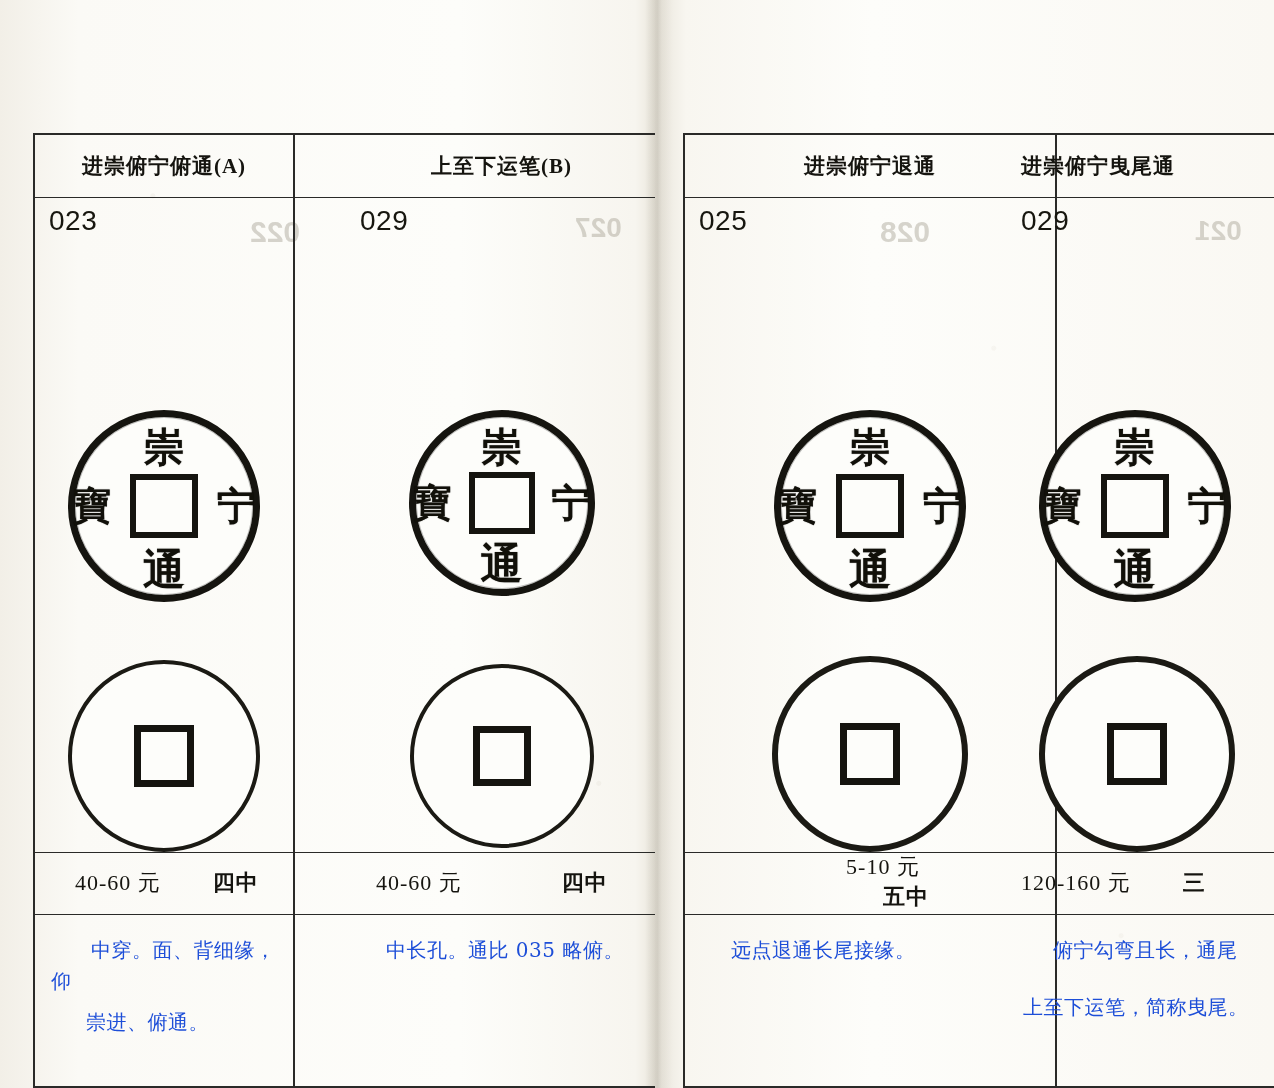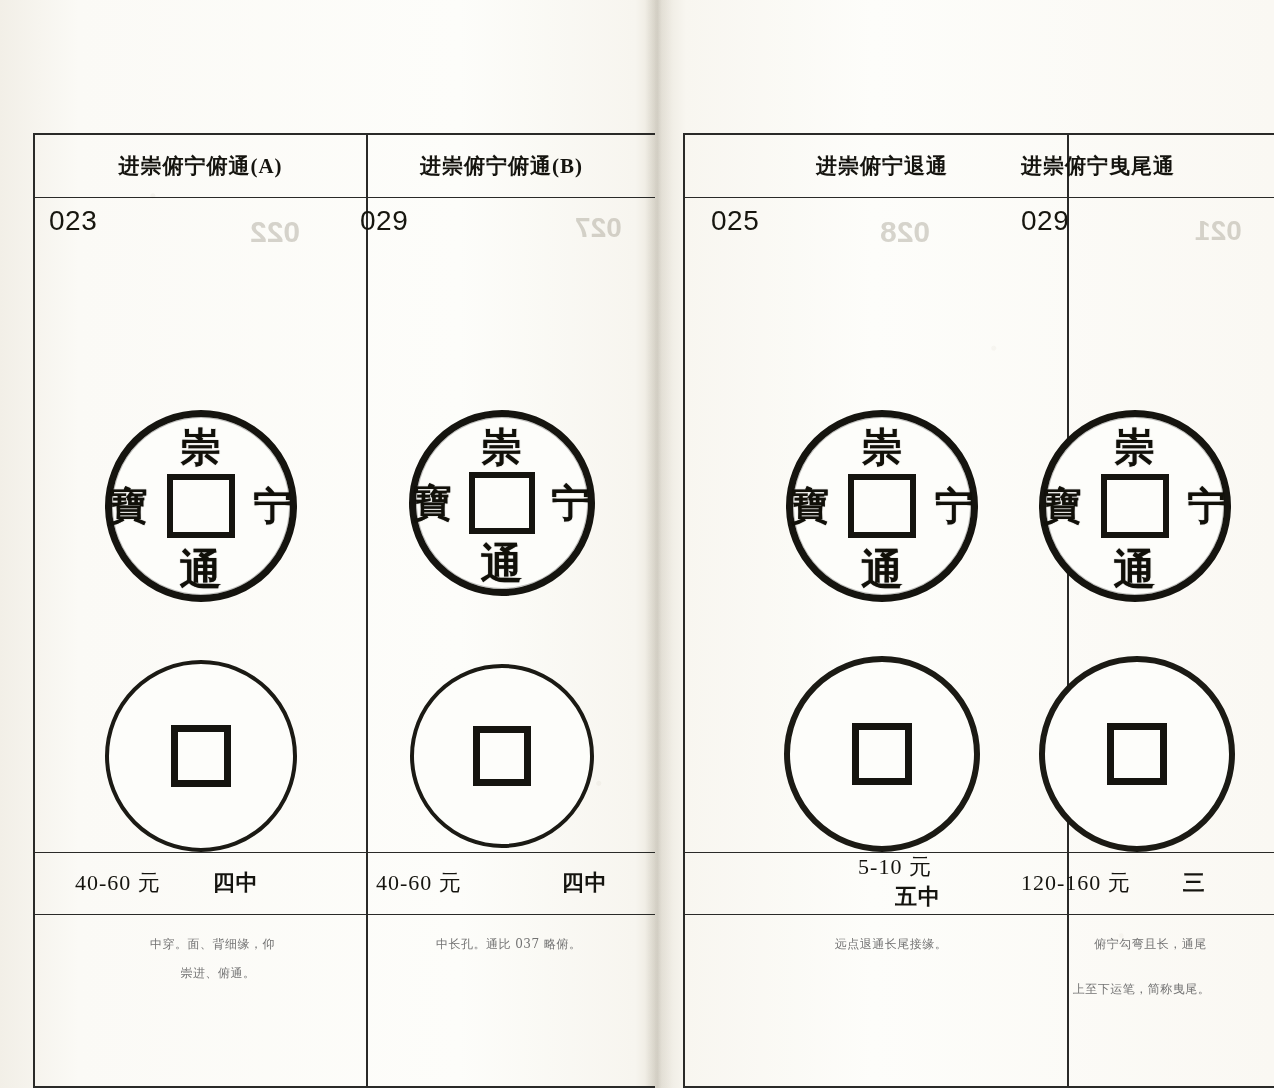--- a/index.html
+++ b/index.html
@@ -166,27 +166,26 @@
   }
 
   
   .note {
     position: absolute; left: 0; right: 0;
     padding: 18px 16px 0 16px;
     box-sizing: border-box;
   }
   .note p {
     margin: 0 0 14px 0;
-    font-size: 12px;
+    font-size: 20px;
     line-height: 1.55;
-    color: #737373;
+    color: #1d4ed8;
     text-indent: 2em;
     font-family: "DejaVu Serif", "Liberation Serif", serif;
     letter-spacing: 0.5px;
-    text-align: center;
   }
 </style>
 </head>
 <body>
 
 <div id="scan">
   <div class="page-left"></div>
   <div class="page-right"></div>
   <div class="gutter"></div>
   <div class="noise"></div>
@@ -199,21 +198,21 @@
   <div class="bleed" style="left:545px; top:795px; font-size:22px;">08</div>
   <div class="bleed" style="left:1130px; top:795px; font-size:22px;">08</div>
 </div>
 
 <div class="sheet" id="sheet-left">
 
   <div class="row-sep" style="top:62px;"></div>
   <div class="row-sep" style="top:717px;"></div>
   <div class="row-sep" style="top:779px;"></div>
 
-  <div class="col" style="left:0; width:333px;">
+  <div class="col" style="left:0; width:260px;">
     <div class="cell-title">
       <span class="title-text">进崇俯宁俯通(A)</span>
     </div>
     <div class="cell-number">023</div>
 
     <div class="coin-wrap" style="top:275px;">
       <div class="coin obverse" style="width:192px; height:192px;">
         <div class="hole" style="width:56px; height:52px;"></div>
         <span class="glyph g-top" style="top:10px;  font-size:40px;">崇</span>
         <span class="glyph g-bottom" style="bottom:4px; font-size:42px;">通</span>
@@ -234,21 +233,21 @@
     </div>
 
     <div class="note" style="top:782px;">
       <p style="text-indent:2em; margin-bottom:10px;">中穿。面、背细缘，仰</p>
       <p style="text-indent:0;margin-left:35px;">崇进、俯通。</p>
     </div>
   </div>
 
   <div class="col" style="left:311px; width:311px; border-right:none;">
     <div class="cell-title">
-      <span class="title-text">进崇俯宁俯通(B)</span>
+      <span class="title-text">上至下运笔(B)</span>
     </div>
     <div class="cell-number">029</div>
 
     <div class="coin-wrap" style="top:275px;">
       <div class="coin obverse" style="width:186px; height:186px;">
         <div class="hole" style="width:54px; height:50px;"></div>
         <span class="glyph g-top" style="top:10px;  font-size:40px;">崇</span>
         <span class="glyph g-bottom" style="bottom:4px; font-size:42px;">通</span>
         <span class="glyph g-left" style="left:-2px; font-size:38px;">寶</span>
         <span class="glyph g-right" style="right:-2px; font-size:38px;">宁</span>
@@ -260,32 +259,32 @@
         <div class="hole small" style="width:44px; height:46px;"></div>
       </div>
     </div>
 
     <div class="price-row" style="top:717px;">
       <span class="price-text" style="margin-left:30px;">40-60 元</span>
       <span class="grade-text" style="margin-left:100px;">四中</span>
     </div>
 
     <div class="note" style="top:782px;">
-      <p style="text-indent:1.2em;">中长孔。通比 037 略俯。</p>
+      <p style="text-indent:1.2em;">中长孔。通比 035 略俯。</p>
     </div>
   </div>
 </div>
 
 <div class="sheet" id="sheet-right">
 
   <div class="row-sep" style="top:62px;"></div>
   <div class="row-sep" style="top:717px;"></div>
   <div class="row-sep" style="top:779px;"></div>
 
-  <div class="col" style="left:12px; width:372px;">
+  <div class="col" style="left:0; width:372px;">
     <div class="cell-title">
       <span class="title-text">进崇俯宁退通</span>
     </div>
     <div class="cell-number">025</div>
 
     <div class="coin-wrap" style="top:275px;">
       <div class="coin obverse" style="width:192px; height:192px;">
         <div class="hole" style="width:56px; height:52px;"></div>
         <span class="glyph g-top" style="top:10px;  font-size:40px;">崇</span>
         <span class="glyph g-bottom" style="bottom:4px; font-size:42px;">通</span>

